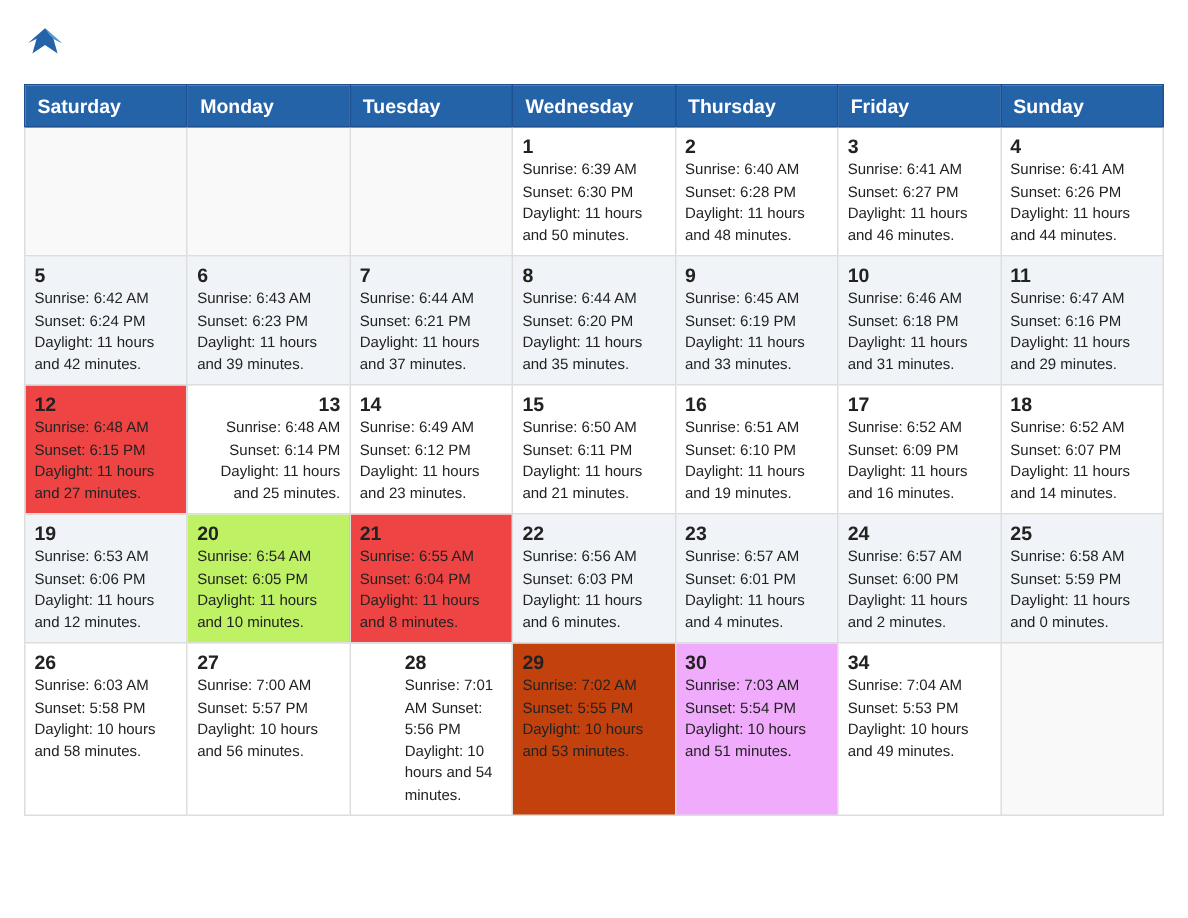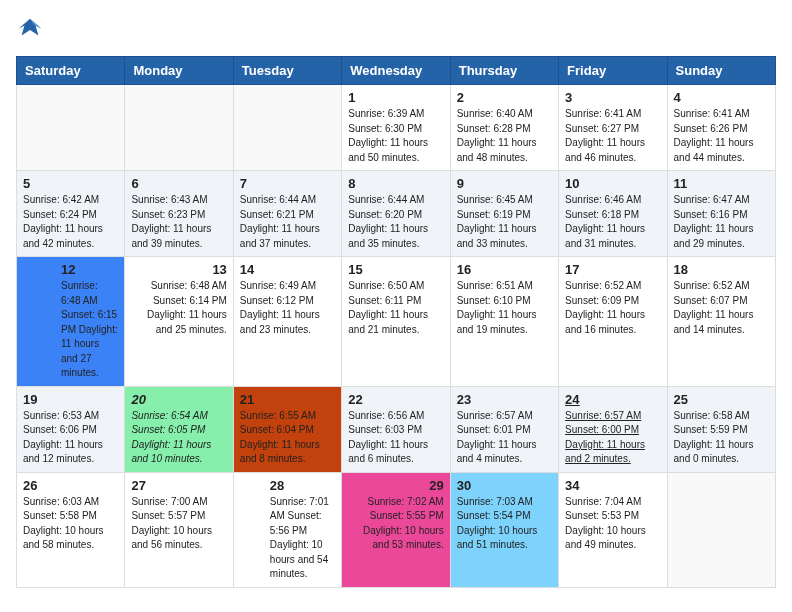--- a/index.html
+++ b/index.html
@@ -200,21 +200,21 @@
         </td>
         <td style="background: rgb(240, 244, 248);">
           <span class="day-num">11</span>
           <div class="day-info">Sunrise: 6:47 AM
 Sunset: 6:16 PM
 Daylight: 11 hours
 and 29 minutes.</div>
         </td>
       </tr>
       <tr>
-        <td style="background: #3b82f6; padding-left: 44px;">
+        <td style="background: #ef4444;">
           <span class="day-num">12</span>
           <div class="day-info">Sunrise: 6:48 AM
 Sunset: 6:15 PM
 Daylight: 11 hours
 and 27 minutes.</div>
         </td>
         <td style="background: rgb(255, 255, 255); text-align: right;">
           <span class="day-num">13</span>
           <div class="day-info">Sunrise: 6:48 AM
 Sunset: 6:14 PM
@@ -258,49 +258,49 @@
         </td>
       </tr>
       <tr>
         <td style="background: rgb(240, 244, 248);">
           <span class="day-num">19</span>
           <div class="day-info">Sunrise: 6:53 AM
 Sunset: 6:06 PM
 Daylight: 11 hours
 and 12 minutes.</div>
         </td>
-        <td style="background: #86efac; font-style: italic;">
+        <td style="background: #bef264;">
           <span class="day-num">20</span>
           <div class="day-info">Sunrise: 6:54 AM
 Sunset: 6:05 PM
 Daylight: 11 hours
 and 10 minutes.</div>
         </td>
-        <td style="background: #c2410c;">
+        <td style="background: #ef4444;">
           <span class="day-num">21</span>
           <div class="day-info">Sunrise: 6:55 AM
 Sunset: 6:04 PM
 Daylight: 11 hours
 and 8 minutes.</div>
         </td>
         <td style="background: rgb(240, 244, 248); margin-top: 31px;">
           <span class="day-num">22</span>
           <div class="day-info">Sunrise: 6:56 AM
 Sunset: 6:03 PM
 Daylight: 11 hours
 and 6 minutes.</div>
         </td>
         <td style="background: rgb(240, 244, 248);">
           <span class="day-num">23</span>
           <div class="day-info">Sunrise: 6:57 AM
 Sunset: 6:01 PM
 Daylight: 11 hours
 and 4 minutes.</div>
         </td>
-        <td style="background: rgb(240, 244, 248); text-decoration: underline;">
+        <td style="background: rgb(240, 244, 248);">
           <span class="day-num">24</span>
           <div class="day-info">Sunrise: 6:57 AM
 Sunset: 6:00 PM
 Daylight: 11 hours
 and 2 minutes.</div>
         </td>
         <td style="background: rgb(240, 244, 248);">
           <span class="day-num">25</span>
           <div class="day-info">Sunrise: 6:58 AM
 Sunset: 5:59 PM
@@ -323,28 +323,28 @@
 Daylight: 10 hours
 and 56 minutes.</div>
         </td>
         <td style="background: rgb(255, 255, 255); padding-left: 36px;">
           <span class="day-num">28</span>
           <div class="day-info">Sunrise: 7:01 AM
 Sunset: 5:56 PM
 Daylight: 10 hours
 and 54 minutes.</div>
         </td>
-        <td style="background: #ec4899; text-align: right;">
+        <td style="background: #c2410c;">
           <span class="day-num">29</span>
           <div class="day-info">Sunrise: 7:02 AM
 Sunset: 5:55 PM
 Daylight: 10 hours
 and 53 minutes.</div>
         </td>
-        <td style="background: #7dd3fc;">
+        <td style="background: #f0abfc;">
           <span class="day-num">30</span>
           <div class="day-info">Sunrise: 7:03 AM
 Sunset: 5:54 PM
 Daylight: 10 hours
 and 51 minutes.</div>
         </td>
         <td style="background: rgb(255, 255, 255);">
           <span class="day-num">34</span>
           <div class="day-info">Sunrise: 7:04 AM
 Sunset: 5:53 PM

